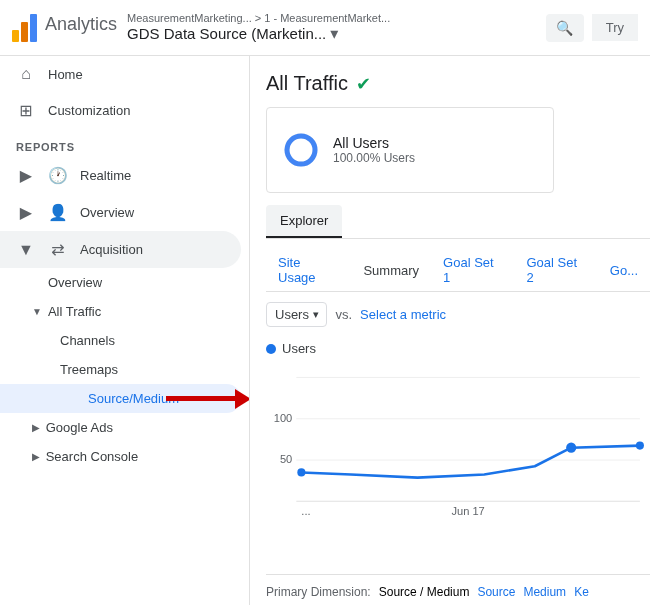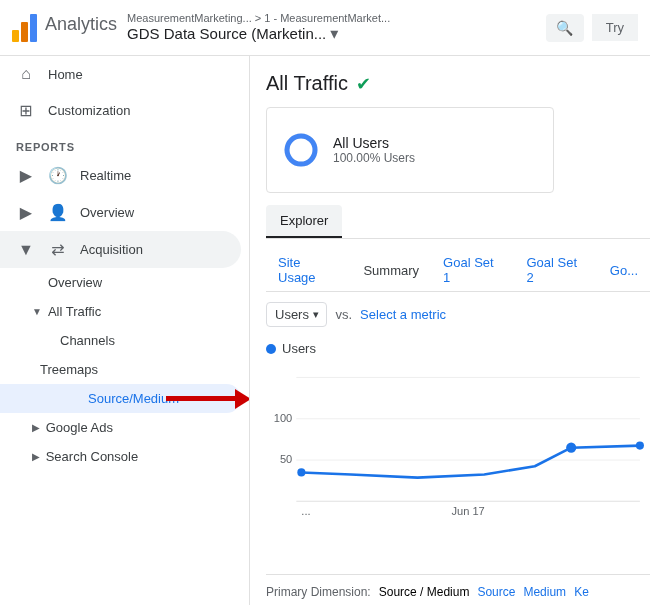--- a/index.html
+++ b/index.html
@@ -396,21 +396,21 @@
     </div>
 
     <div style="padding:7px 16px 7px 32px; font-size:13px; color:#3c4043; cursor:pointer; display:flex; align-items:center; gap:6px;">
       <span style="font-size:10px; color:#5f6368;">▼</span>
       <span>All Traffic</span>
     </div>
 
     <div class="nav-sub-item" style="padding-left:60px;">
       <span>Channels</span>
     </div>
-    <div class="nav-sub-item" style="padding-left:40px;">
+    <div class="nav-sub-item" style="padding-left:60px;">
       <span>Treemaps</span>
     </div>
 
     <div class="red-arrow-container" style="position:relative;">
       <div class="nav-sub-item active" style="padding-left:88px; background:#e8f0fe; color:#1a73e8; font-weight:500; border-radius:0 20px 20px 0; margin-right:8px;">
         <span>Source/Medium</span>
       </div>
 
       <div style="position:absolute; right:-2px; top:50%; transform:translateY(-50%); display:flex; align-items:center;">
         <div style="width:70px; height:5px; background:#cc0000;"></div>

